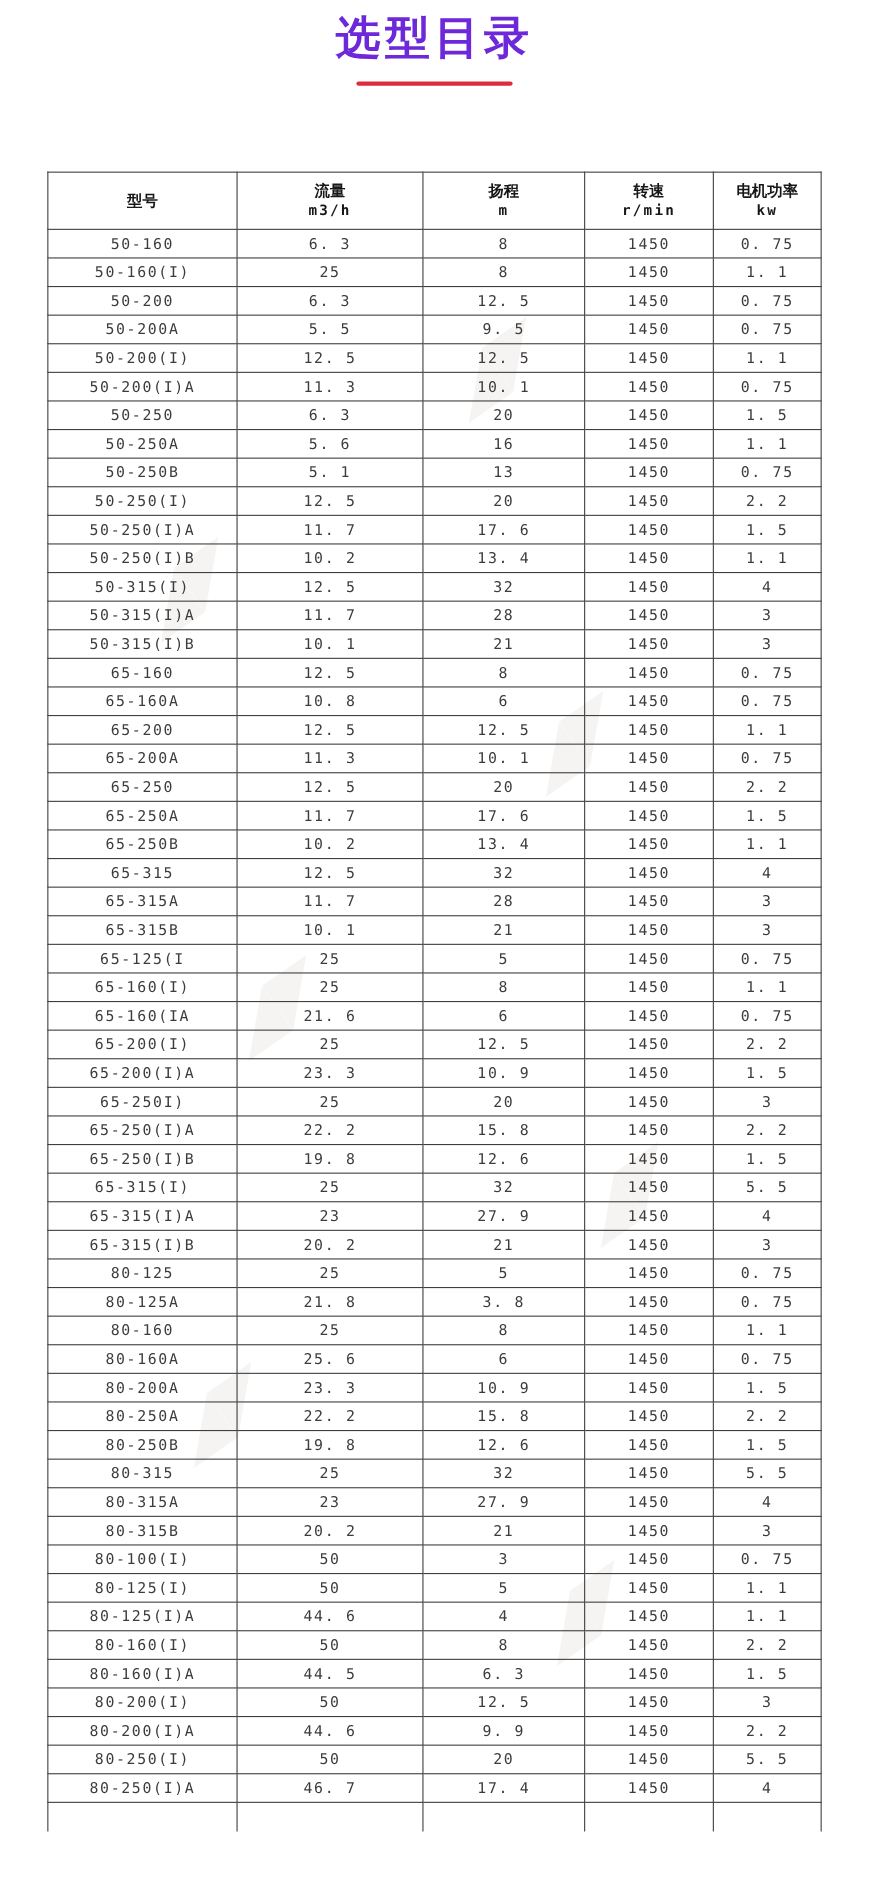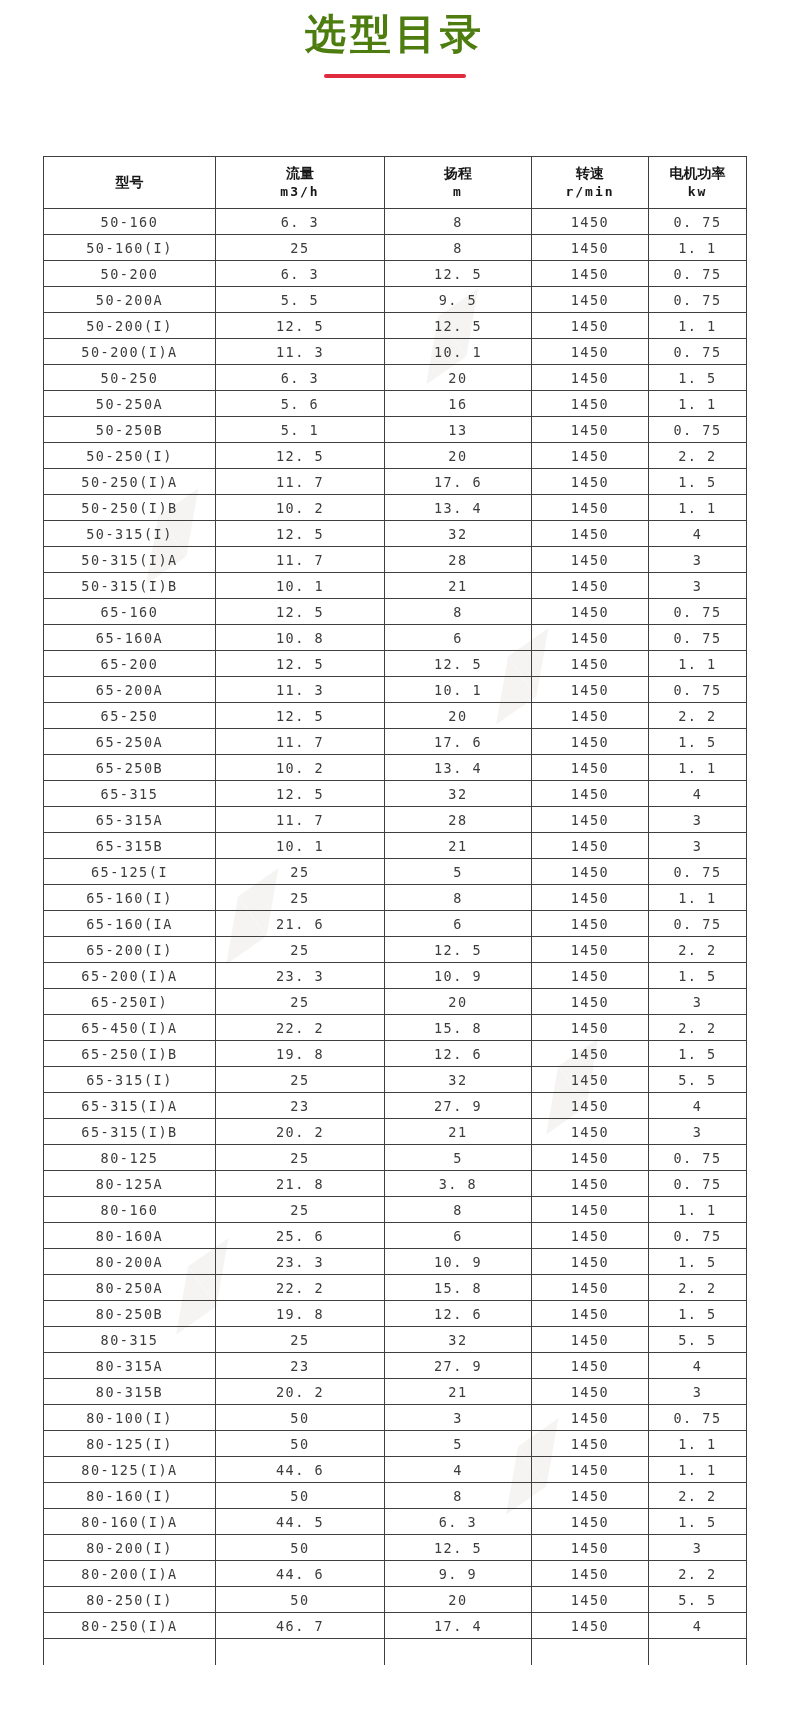--- a/index.html
+++ b/index.html
@@ -12,21 +12,21 @@
     font-family:"Liberation Sans","DejaVu Sans",sans-serif;
   }
   .page-title{
     margin:0;
     padding-top:12px;
     text-align:center;
     font-size:41px;
     line-height:1.1;
     font-weight:bold;
     letter-spacing:4px;
-    color:#4d7c0f;
+    color:#6d28d9;
   }
   .title-underline{
     width:142px;
     height:4px;
     margin:17px auto 0 auto;
     border-radius:2px;
     background:#de2c3e;
   }
   table.catalog{
     position:absolute;
@@ -322,21 +322,21 @@
           <td>1. 5</td>
         </tr>
         <tr>
           <td>65-250I)</td>
           <td>25</td>
           <td>20</td>
           <td>1450</td>
           <td>3</td>
         </tr>
         <tr>
-          <td>65-450(I)A</td>
+          <td>65-250(I)A</td>
           <td>22. 2</td>
           <td>15. 8</td>
           <td>1450</td>
           <td>2. 2</td>
         </tr>
         <tr>
           <td>65-250(I)B</td>
           <td>19. 8</td>
           <td>12. 6</td>
           <td>1450</td>

